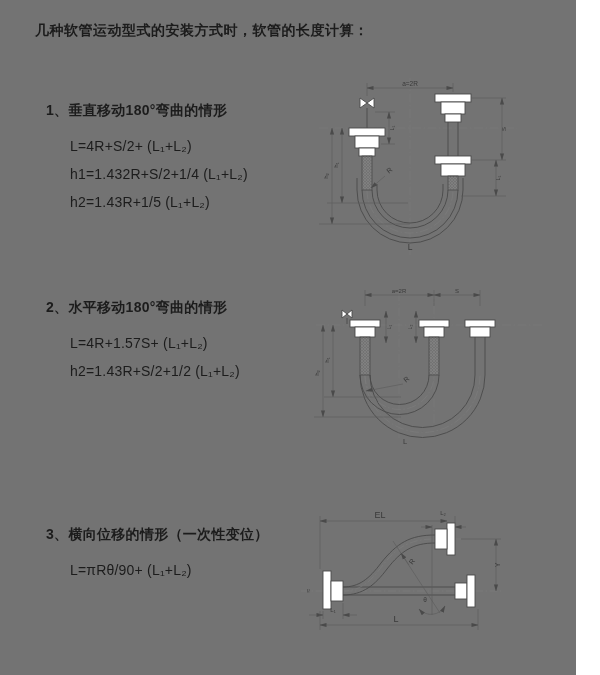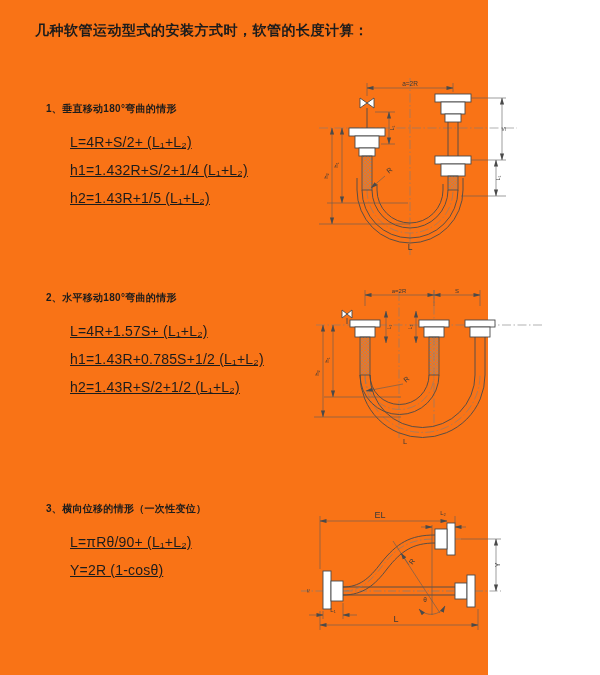--- a/index.html
+++ b/index.html
@@ -1,22 +1,22 @@
 <!DOCTYPE html>
 <html><head>
 <meta charset="utf-8">
 <style>
   html,body{margin:0;padding:0;}
   body{width:600px;height:675px;background:#ffffff;position:relative;overflow:hidden;
        font-family:"Liberation Sans","DejaVu Sans",sans-serif;color:#1c1c1c;}
-  .page{position:absolute;left:0;top:0;width:488px;height:675px;background:#f97316;}
+  .page{position:absolute;left:0;top:0;width:576px;height:675px;background:#737373;}
   .title{position:absolute;left:35px;top:22px;font-size:14px;font-weight:600;letter-spacing:.5px;}
   .section{position:absolute;left:46px;width:270px;}
-  .sec-heading{font-size:10px;font-weight:600;letter-spacing:.3px;}
-  .formulas{margin:12px 0 0 24px;text-decoration:underline;}
+  .sec-heading{font-size:14px;font-weight:600;letter-spacing:.3px;}
+  .formulas{margin:12px 0 0 24px;}
   .formula{font-size:14px;line-height:28px;white-space:nowrap;letter-spacing:.2px;}
   .diagram{position:absolute;}
   svg text{font-family:"Liberation Sans","DejaVu Sans",sans-serif;fill:#3a3a3a;}
   .geo{stroke:#4a4a4a;stroke-width:.9;fill:none;}
   .geow{stroke:#4a4a4a;stroke-width:.9;fill:#ffffff;}
   .dim{stroke:#5a5a5a;stroke-width:.6;fill:none;}
   .cl{stroke:#7d7d7d;stroke-width:.6;fill:none;stroke-dasharray:9 2.5 1.5 2.5;}
   .cla{stroke:#7d7d7d;stroke-width:.7;fill:none;stroke-dasharray:8 2.5 1.5 2.5;}
 </style>
 </head>
@@ -28,34 +28,32 @@
 
   <div class="section" style="top:102px">
     <div class="sec-heading">1、垂直移动180°弯曲的情形</div>
     <div class="formulas">
       <div class="formula">L=4R+S/2+ (L₁+L₂)</div>
       <div class="formula">h1=1.432R+S/2+1/4 (L₁+L₂)</div>
       <div class="formula">h2=1.43R+1/5 (L₁+L₂)</div>
     </div>
   </div>
 
-  <div class="section" style="top:291px">
+  <div class="section" style="top:299px">
     <div class="sec-heading">2、水平移动180°弯曲的情形</div>
     <div class="formulas">
       <div class="formula">L=4R+1.57S+ (L₁+L₂)</div>
-      <div class="formula">h1=1.43R+0.785S+1/2 (L₁+L₂)</div>
       <div class="formula">h2=1.43R+S/2+1/2 (L₁+L₂)</div>
     </div>
   </div>
 
-  <div class="section" style="top:502px">
+  <div class="section" style="top:526px">
     <div class="sec-heading">3、横向位移的情形（一次性变位）</div>
     <div class="formulas">
       <div class="formula">L=πRθ/90+ (L₁+L₂)</div>
-      <div class="formula">Y=2R (1-cosθ)</div>
     </div>
   </div>
 
   <div class="diagram" style="left:305px;top:72px">
   <svg width="290" height="190" viewBox="0 0 290 190">
     <defs>
       <marker id="d1ar" viewBox="0 0 8 6" refX="7.5" refY="3" markerWidth="7" markerHeight="5.2" markerUnits="userSpaceOnUse" orient="auto-start-reverse">
         <path d="M0,0.6 L8,3 L0,5.4 Z" fill="#4a4a4a"></path>
       </marker>
       <pattern id="d1h" width="3" height="3" patternUnits="userSpaceOnUse">

